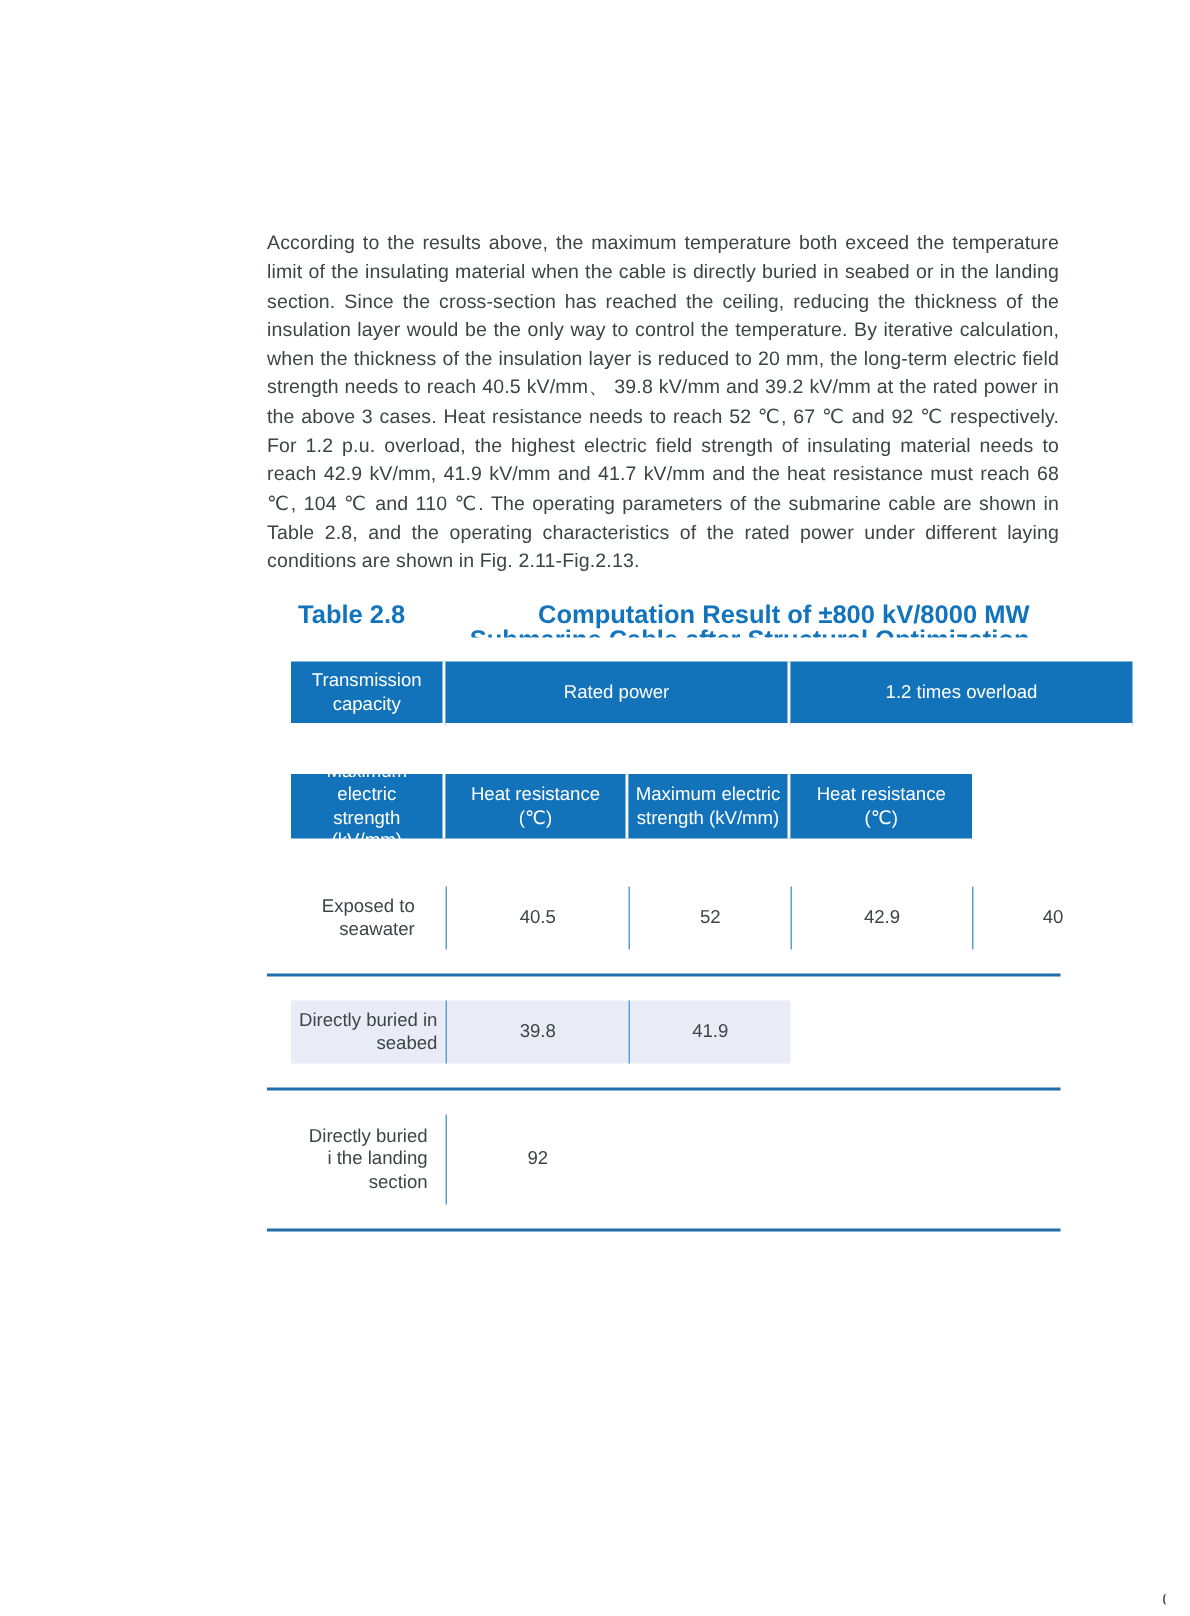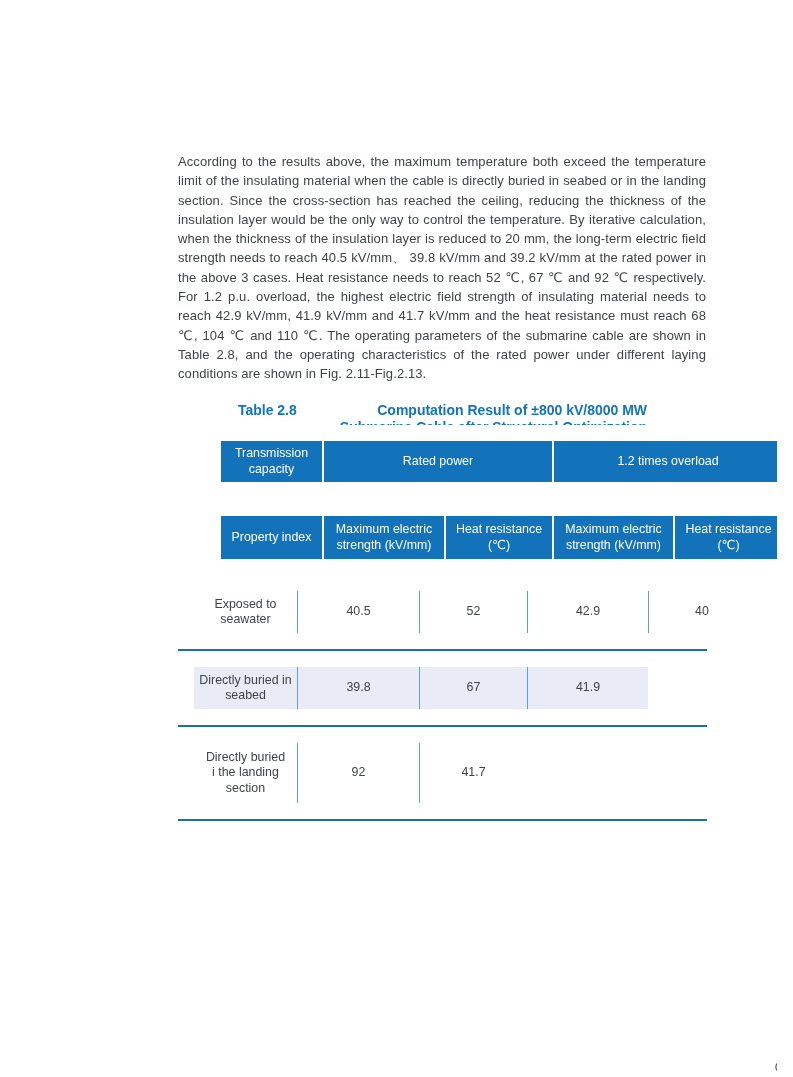--- a/index.html
+++ b/index.html
@@ -14,27 +14,27 @@
   
   .para {
     position:absolute; left:130px; top:104px; width:560px;
     font-size:13px; line-height:19.3px; letter-spacing:0.1px;
     color:#3e4347; text-align:justify;
   }
   
   .caption {
     position:absolute; left:130px; top:338px; width:561px;
     display:flex; justify-content:center; align-items:flex-start; gap:11px;
-    color:#1274bc; font-weight:bold; font-size:14px; line-height:16.5px;
+    color:#1274bc; font-weight:bold; font-size:17px; line-height:16.5px;
   }
   .cap-label { white-space:nowrap; }
   .cap-text { white-space:pre-line; text-align:right; }
   
   .dtable { position:absolute; left:130px; top:377px; width:561px; }
-  .hrow { display:grid; background:#ffffff;margin-left:27px; }
+  .hrow { display:grid; background:#ffffff; }
   .hrow1 { grid-template-columns:103px 230px 228px; }
   .hrow2 { grid-template-columns:103px 122px 108px 121px 107px; }
   .hcell {
     background:#1373ba; color:#ffffff;
     height:43px; display:flex; align-items:center; justify-content:center;
     text-align:center; font-size:12.4px; line-height:15.5px;
     white-space:pre-line; padding:2px 4px;
     border-right:2px solid #ffffff;
   }
   .hrow1 .hcell { border-bottom:2px solid #ffffff; }
@@ -42,21 +42,21 @@
   .brow {
     display:grid; grid-template-columns:103px 122px 108px 121px 107px;
     border-bottom:2px solid #1e6fa8;
   }
   .brow .bcell {
     display:flex; align-items:center; justify-content:center;
     text-align:center; color:#3f4449; font-size:12.4px; line-height:15.5px;
     padding:4px 3px; min-height:42px;
   }
   .brow .bcell + .bcell { border-left:1.5px solid #5c9fd1; }
-  .brow .label { white-space:pre-line; }
+  .brow .label { white-space:pre-line;text-align:right; }
   .brow.alt .bcell { background:#e9ecf6; }
   .brow.tall .bcell { min-height:60px; }
   
   .pageno {
     position:absolute; left:727px; top:1013px;
     font-size:11px; letter-spacing:0.6px; color:#33373b;
   }
 </style>
 </head>
 <body>
@@ -74,21 +74,20 @@
   <div class="dtable">
 
     <div class="hrow hrow1">
       <div class="hcell">Transmission
 capacity</div>
       <div class="hcell">Rated power</div>
       <div class="hcell last">1.2 times overload</div>
     </div>
 
     <div class="hrow hrow2">
-      <div class="hcell">Property index</div>
       <div class="hcell">Maximum electric
 strength (kV/mm)</div>
       <div class="hcell">Heat resistance
 (℃)</div>
       <div class="hcell">Maximum electric
 strength (kV/mm)</div>
       <div class="hcell last">Heat resistance
 (℃)</div>
     </div>
 
@@ -98,29 +97,27 @@
       <div class="bcell">40.5</div>
       <div class="bcell">52</div>
       <div class="bcell">42.9</div>
       <div class="bcell">40</div>
     </div>
 
     <div class="brow alt">
       <div class="bcell label">Directly buried in
 seabed</div>
       <div class="bcell">39.8</div>
-      <div class="bcell">67</div>
       <div class="bcell">41.9</div>
     </div>
 
     <div class="brow tall">
       <div class="bcell label">Directly buried
 i the landing
 section</div>
       <div class="bcell">92</div>
-      <div class="bcell">41.7</div>
     </div>
 
   </div>
 
   <div class="pageno">057</div>
 
 </div>
 
 </body></html>

